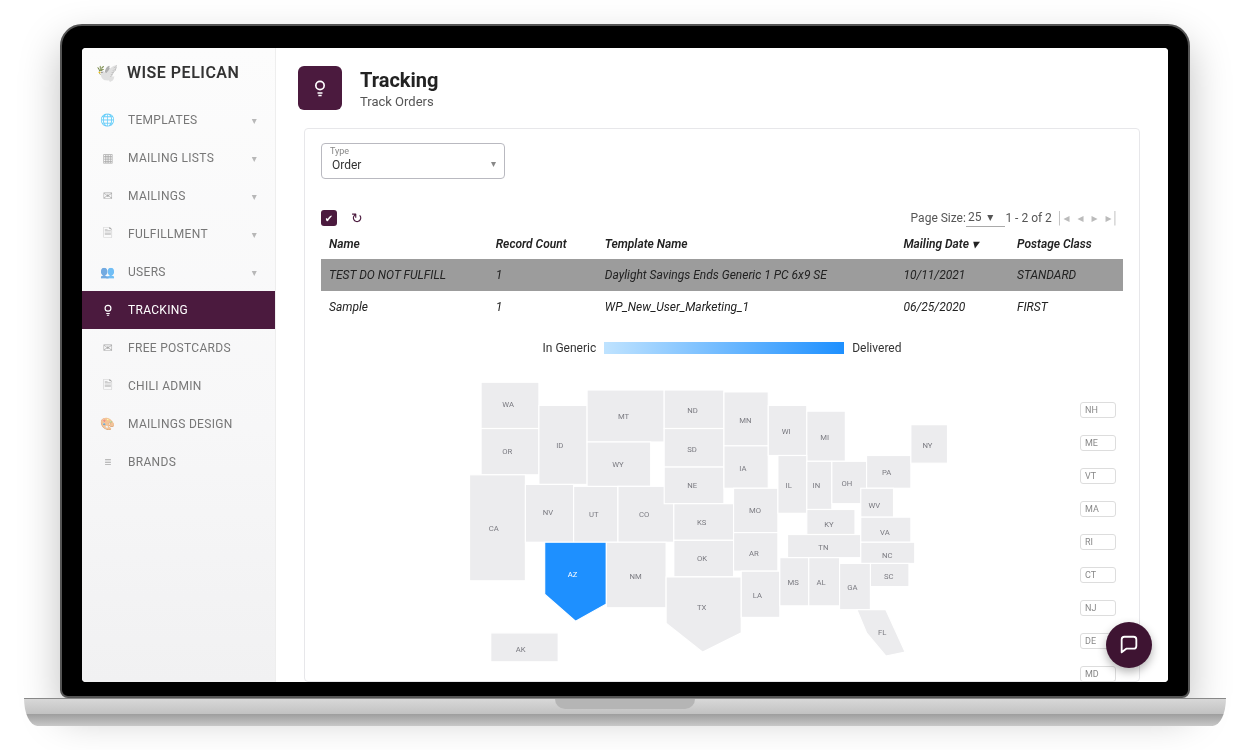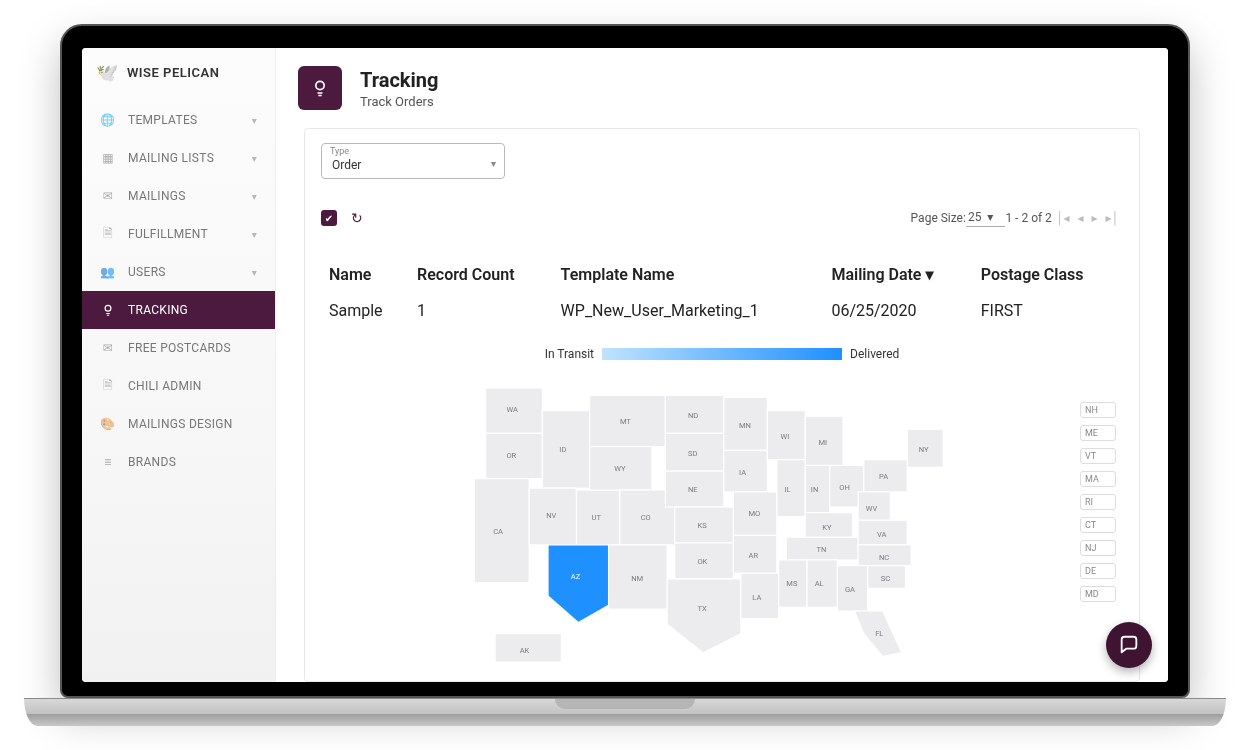--- a/index.html
+++ b/index.html
@@ -63,21 +63,21 @@
     color:#666;
   }
   .brand {
     display:flex; align-items:center; gap:8px;
     padding: 14px 14px 18px;
     color:#b02b7c;
     font-weight:600;
     letter-spacing:.5px;
   }
   .brand .logo { font-size:18px; }
-  .brand .txt { color:#333; font-size:13px; }
+  .brand .txt { color:#333; font-size:16px; }
 
   .nav-item {
     display:flex; align-items:center; gap:12px;
     padding: 11px 18px;
     color:#777;
     cursor:pointer;
     position:relative;
     font-size:12px;
     letter-spacing:.3px;
   }
@@ -135,44 +135,45 @@
   .chk {
     width:16px;height:16px;background:#4b1a3e;border-radius:3px;display:flex;align-items:center;justify-content:center;color:#fff;font-size:10px;
   }
   .tblbar .ref { color:#4b1a3e; font-size:14px; cursor:pointer; }
   .pager { margin-left:auto; display:flex; align-items:center; }
   .pager .sel { border-bottom:1px solid #aaa; padding:0 12px 2px 2px; cursor:pointer; }
   .pager .nav { color:#bbb; padding:4px; cursor:pointer; }
 
   table.orders {
     width:100%;
-    margin-top:28px;
+    margin-top:0;
     border-collapse:collapse;
-    font-size:16px;
+    font-size:12px;
+    font-style:italic;
   }
   table.orders th {
     text-align:left; font-weight:600; color:#222;
     padding:8px 8px;
   }
   table.orders td { padding:9px 8px; color:#222; }
   tr.sel td { background:#9c9c9c; }
 
   .legend { display:flex; align-items:center; gap:8px; justify-content:center; margin:18px 0 8px; font-size:12px; color:#333; }
   .legend .bar { width:240px; height:12px; background:linear-gradient(90deg,#bfe3ff,#1e90ff); }
 
   .mapwrap { flex:1; display:flex; justify-content:center; overflow:hidden; }
   .mapwrap svg { width:560px; height:auto; }
   .state { fill:#ececee; stroke:#fff; stroke-width:1.2; }
   .state.highlight { fill:#1e90ff; }
   .stlabel { font-size:8px; fill:#7a7a80; pointer-events:none; }
   .east-state {
     border:1px solid #ddd; border-radius:3px; background:#fff; font-size:9px; color:#888;
     padding:2px 4px; display:inline-block; margin:2px;
   }
-  .east-col { position:absolute; right:50px; top:352px; width:40px; display:flex; flex-direction:column; gap:3px; }
+  .east-col { position:absolute; right:50px; top:352px; width:40px; display:flex; flex-direction:column; gap:13px; }
 
   .chat-bubble {
     position:absolute; right:16px; bottom:14px;
     width:46px;height:46px;border-radius:50%;
     background:#3e1432; display:flex;align-items:center;justify-content:center;
     color:#fff; box-shadow:0 4px 10px rgba(0,0,0,.3);
   }
   .chat-bubble svg { width:22px;height:22px; }
 </style>
 </head>
@@ -283,32 +284,39 @@
             <thead>
               <tr>
                 <th>Name</th>
                 <th>Record Count</th>
                 <th>Template Name</th>
                 <th><span>Mailing Date</span> <span>▾</span></th>
                 <th>Postage Class</th>
               </tr>
             </thead>
             <tbody>
+              <tr class="sel">
+                <td>TEST DO NOT FULFILL</td>
+                <td>1</td>
+                <td>Daylight Savings Ends Generic 1 PC 6x9 SE</td>
+                <td>10/11/2021</td>
+                <td>STANDARD</td>
+              </tr>
               <tr>
                 <td>Sample</td>
                 <td>1</td>
                 <td>WP_New_User_Marketing_1</td>
                 <td>06/25/2020</td>
                 <td>FIRST</td>
               </tr>
             </tbody>
           </table>
 
           <div class="legend">
-            <span>In Transit</span>
+            <span>In Generic</span>
             <span class="bar"></span>
             <span>Delivered</span>
           </div>
 
           <div class="mapwrap">
             <svg viewBox="0 0 560 330">
 
               <rect class="state" x="30" y="20" width="60" height="48"></rect>
                 <text class="stlabel" x="52" y="46">WA</text>
               <rect class="state" x="30" y="68" width="60" height="48"></rect>

